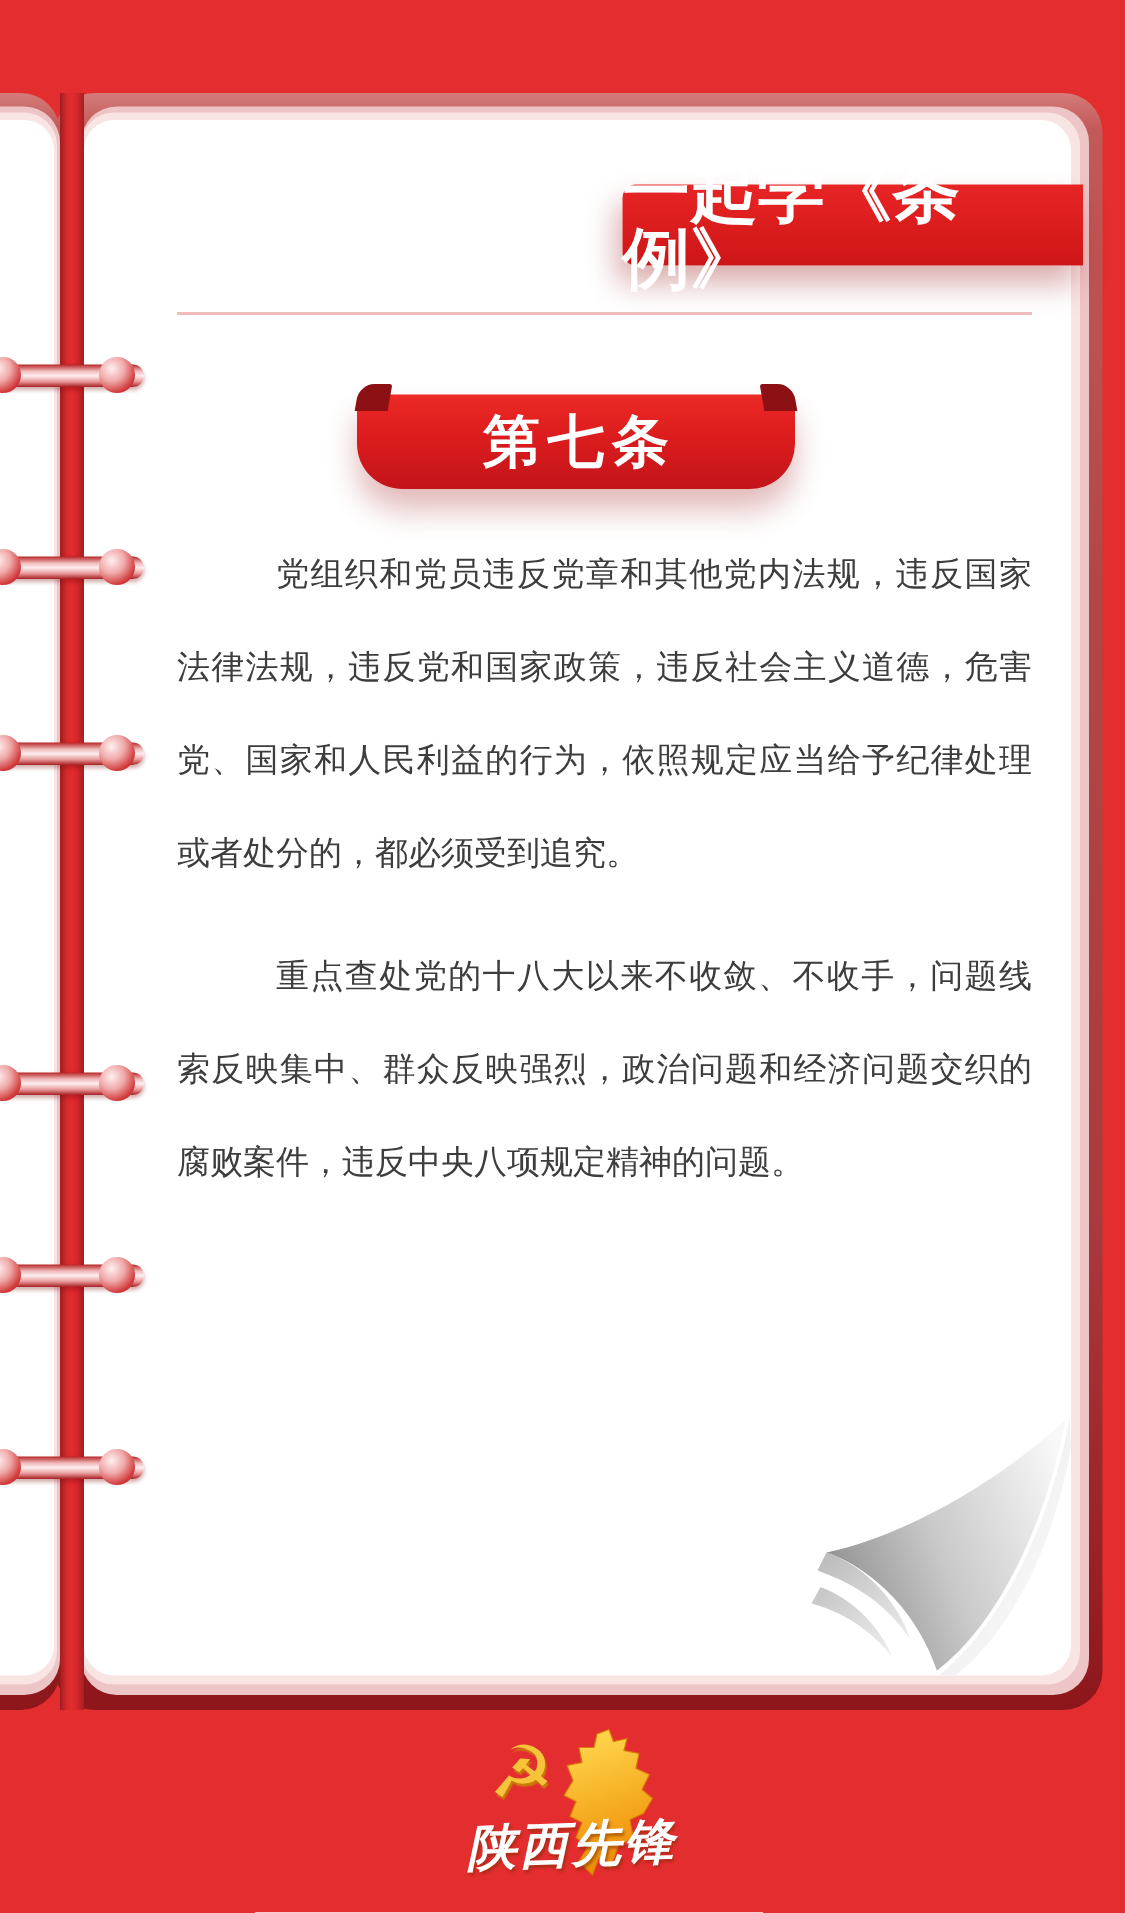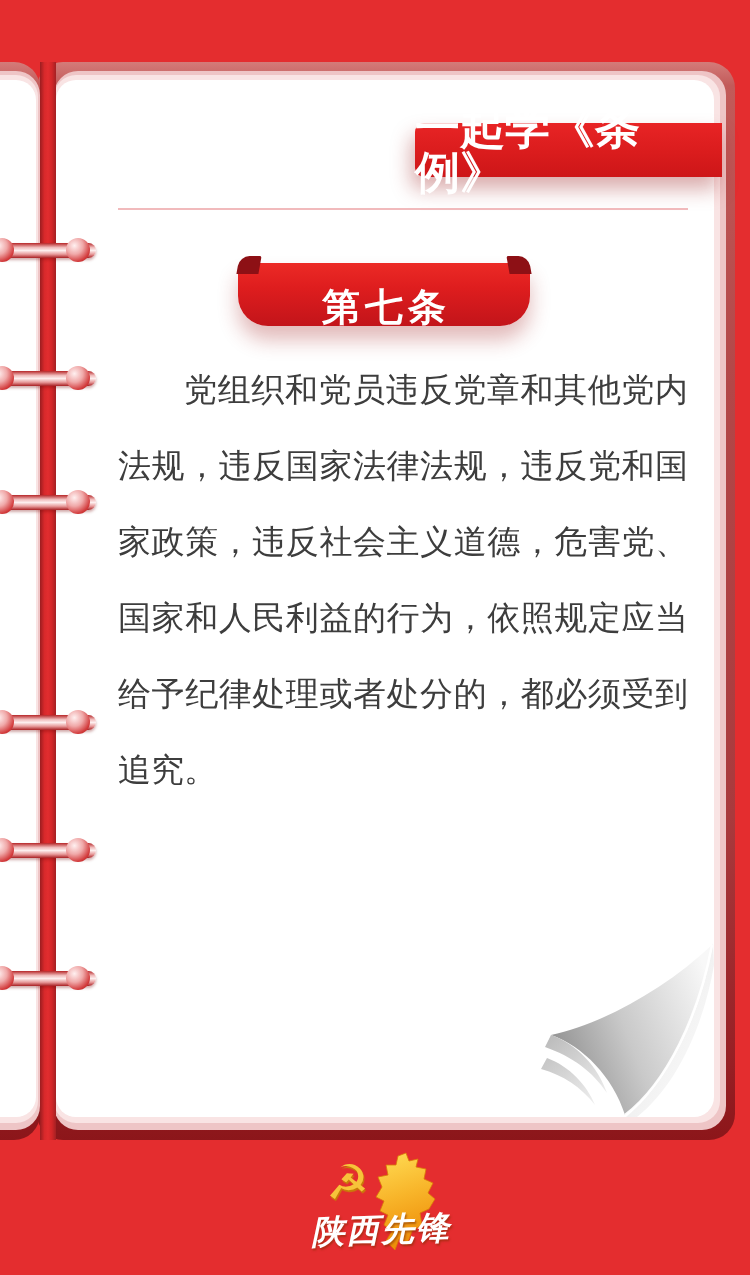--- a/index.html
+++ b/index.html
@@ -42,29 +42,29 @@
     box-shadow:-4px 12px 20px rgba(150,18,18,.35);
     display:flex;align-items:center;justify-content:center;}
   .banner span{color:#ffffff;font-size:45px;font-weight:bold;letter-spacing:0px;line-height:1;}
 
   .divider{position:absolute;left:118px;top:208px;width:570px;height:2px;background:#f1babc;}
 
   
   .badge{position:absolute;left:238px;top:263px;width:292px;height:63px;border-radius:6px 6px 30px 30px;
     background:linear-gradient(180deg,#ec2a26 0%,#de1d1e 40%,#c2141a 100%);
     box-shadow:0 14px 20px rgba(160,25,25,.30);
-    display:flex;align-items:flex-end;justify-content:center;z-index:3;}
+    display:flex;align-items:center;justify-content:center;z-index:3;}
   .badge .fold{position:absolute;top:-7px;width:22px;height:18px;background:#8d1015;z-index:-1;}
   .badge .fold.left{left:0px;border-radius:10px 2px 0 0;transform:skewX(-10deg);}
   .badge .fold.right{right:0px;border-radius:2px 10px 0 0;transform:skewX(10deg);}
   .badge span{color:#ffffff;font-size:38px;font-weight:bold;letter-spacing:5px;text-indent:5px;line-height:1;}
 
   
   .content{position:absolute;left:118px;top:352px;width:570px;z-index:2;}
-  .content p{margin:0 0 20px 0;font-size:33px;line-height:76px;color:#3d3d3d;
+  .content p{margin:0 0 20px 0;font-size:22px;line-height:62px;color:#3d3d3d;
     text-indent:66px;text-align:justify;}
 
   
   .curl{position:absolute;left:495px;top:925px;width:219px;height:192px;z-index:2;}
 
   
   .footer-logo{position:absolute;left:296px;top:1150px;width:170px;height:112px;}
   .logo-map{position:absolute;left:58px;top:2px;width:92px;height:100px;}
   .logo-emblem{position:absolute;left:30px;top:8px;font-size:48px;line-height:1;color:#f7c33a;
     font-family:"DejaVu Sans",sans-serif;text-shadow:1px 2px 1px #c87f08;}
@@ -102,20 +102,21 @@
   <div class="divider"></div>
 
   <div class="badge">
     <i class="fold left"></i>
     <i class="fold right"></i>
     <span>第七条</span>
   </div>
 
   <div class="content">
     <p>党组织和党员违反党章和其他党内法规，违反国家法律法规，违反党和国家政策，违反社会主义道德，危害党、国家和人民利益的行为，依照规定应当给予纪律处理或者处分的，都必须受到追究。</p>
+    <p>重点查处党的十八大以来不收敛、不收手，问题线索反映集中、群众反映强烈，政治问题和经济问题交织的腐败案件，违反中央八项规定精神的问题。</p>
   </div>
 
   <svg class="curl" viewBox="0 0 219 192" xmlns="http://www.w3.org/2000/svg">
     <defs>
       <linearGradient id="flapGrad" x1="0" y1="0.65" x2="1" y2="0.25">
         <stop offset="0" stop-color="#8e8e8e"></stop>
         <stop offset="0.45" stop-color="#c9c9c9"></stop>
         <stop offset="1" stop-color="#f8f8f8"></stop>
       </linearGradient>
       <linearGradient id="flap2Grad" x1="0" y1="0" x2="1" y2="1">

